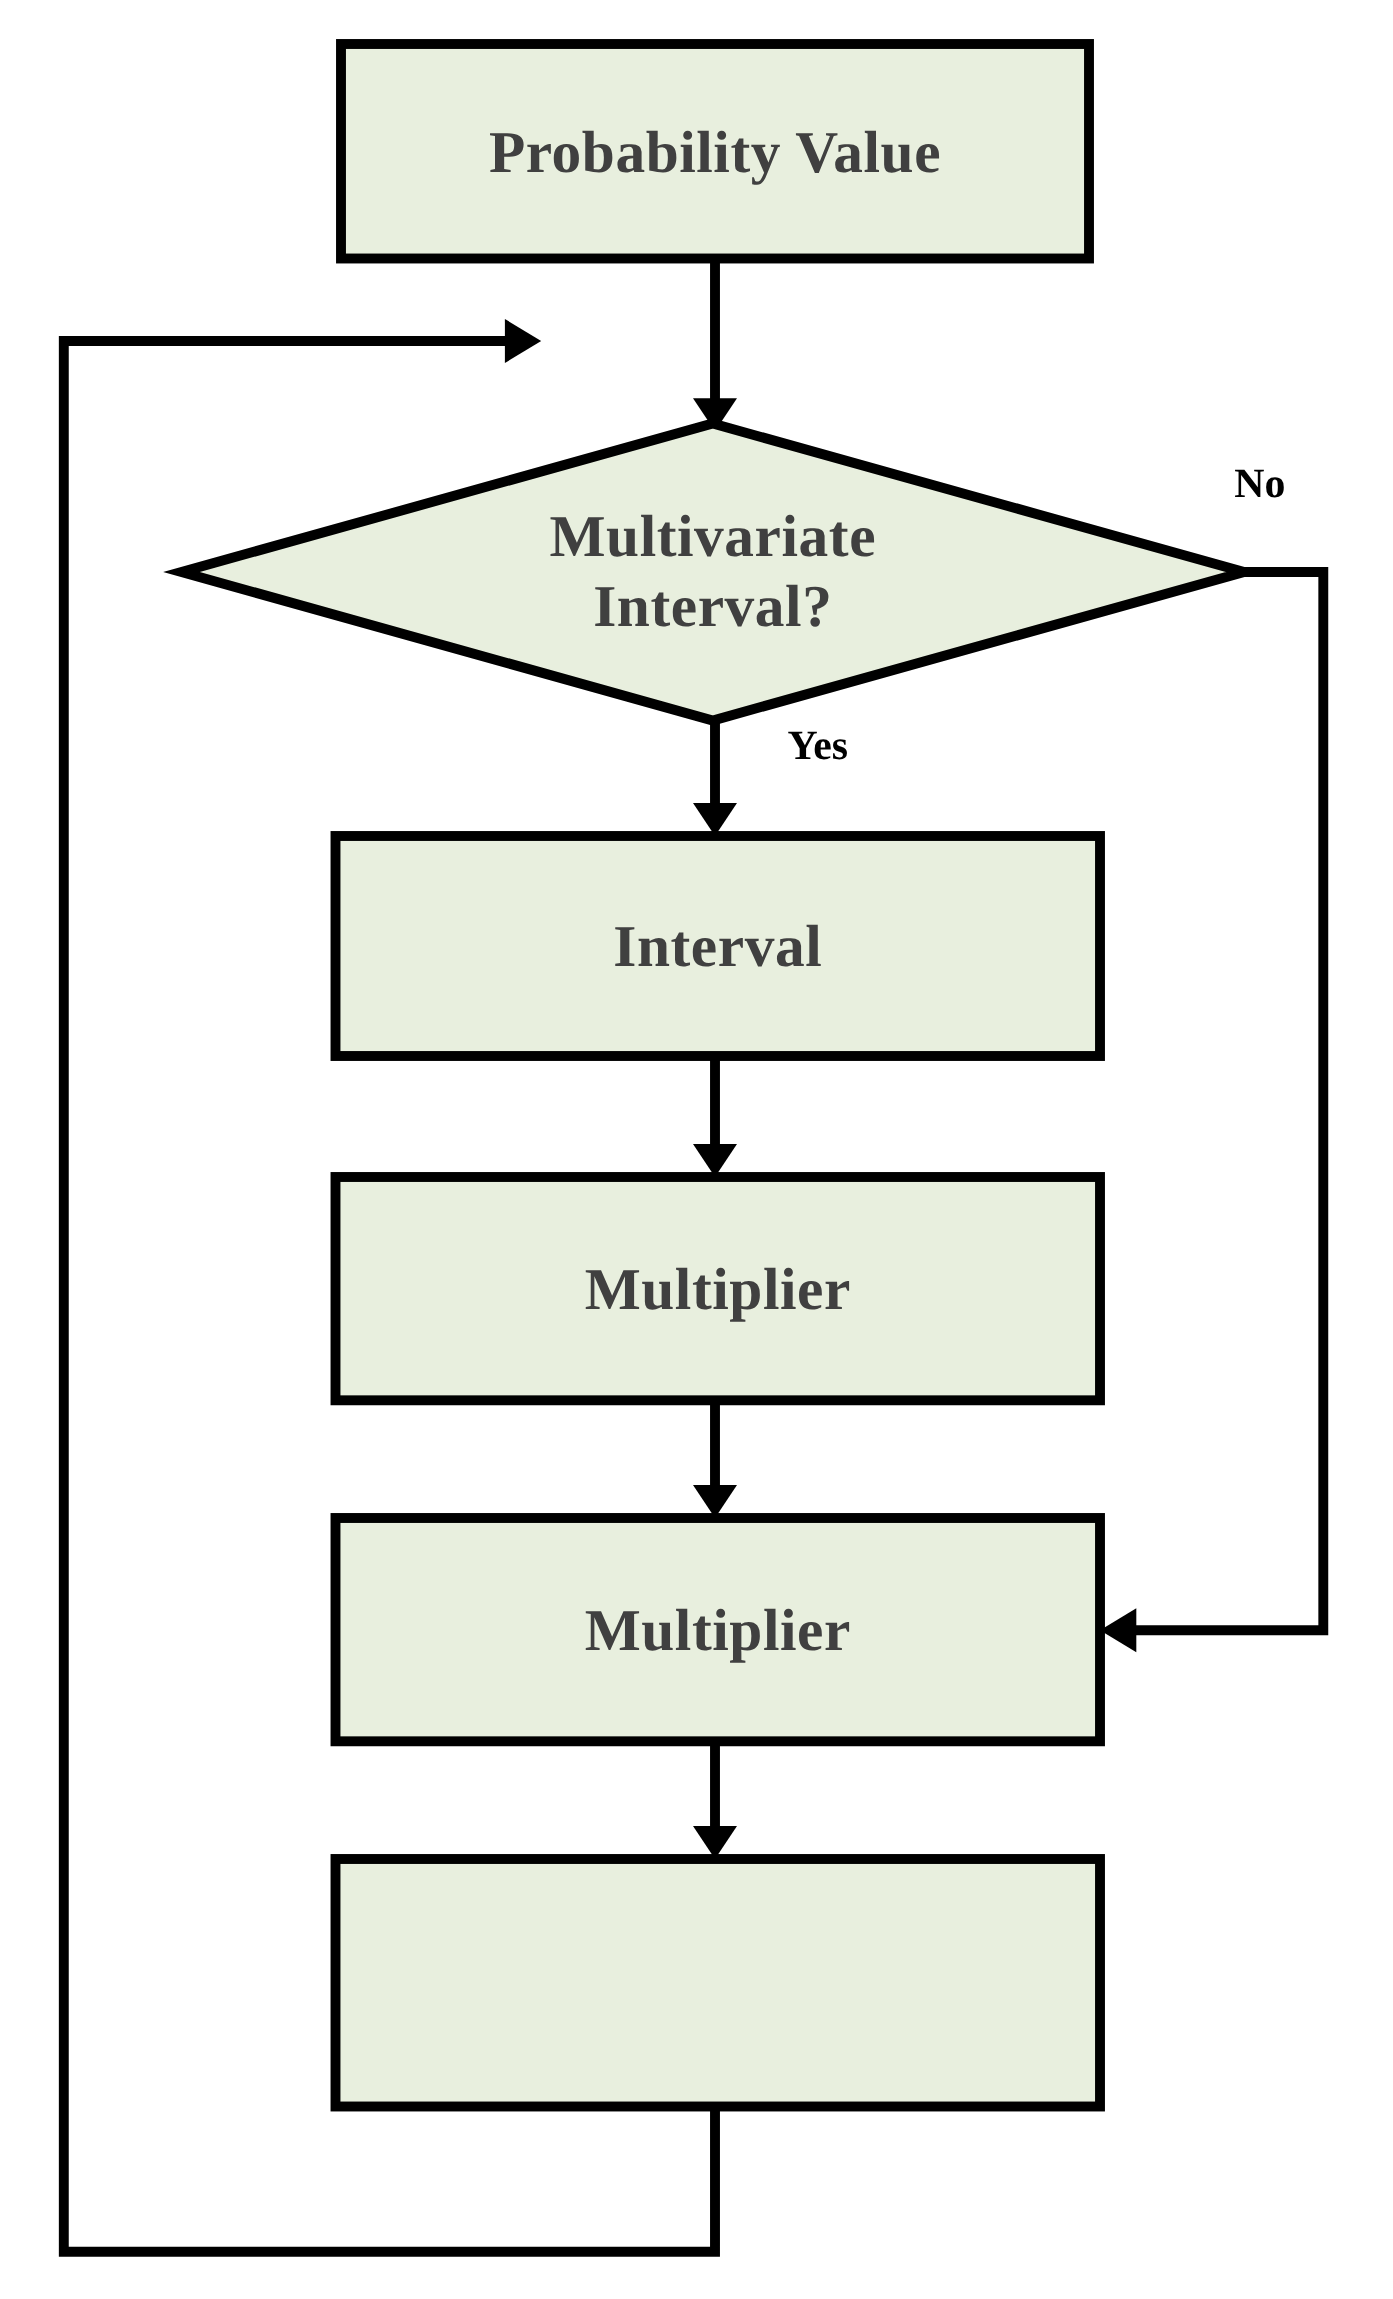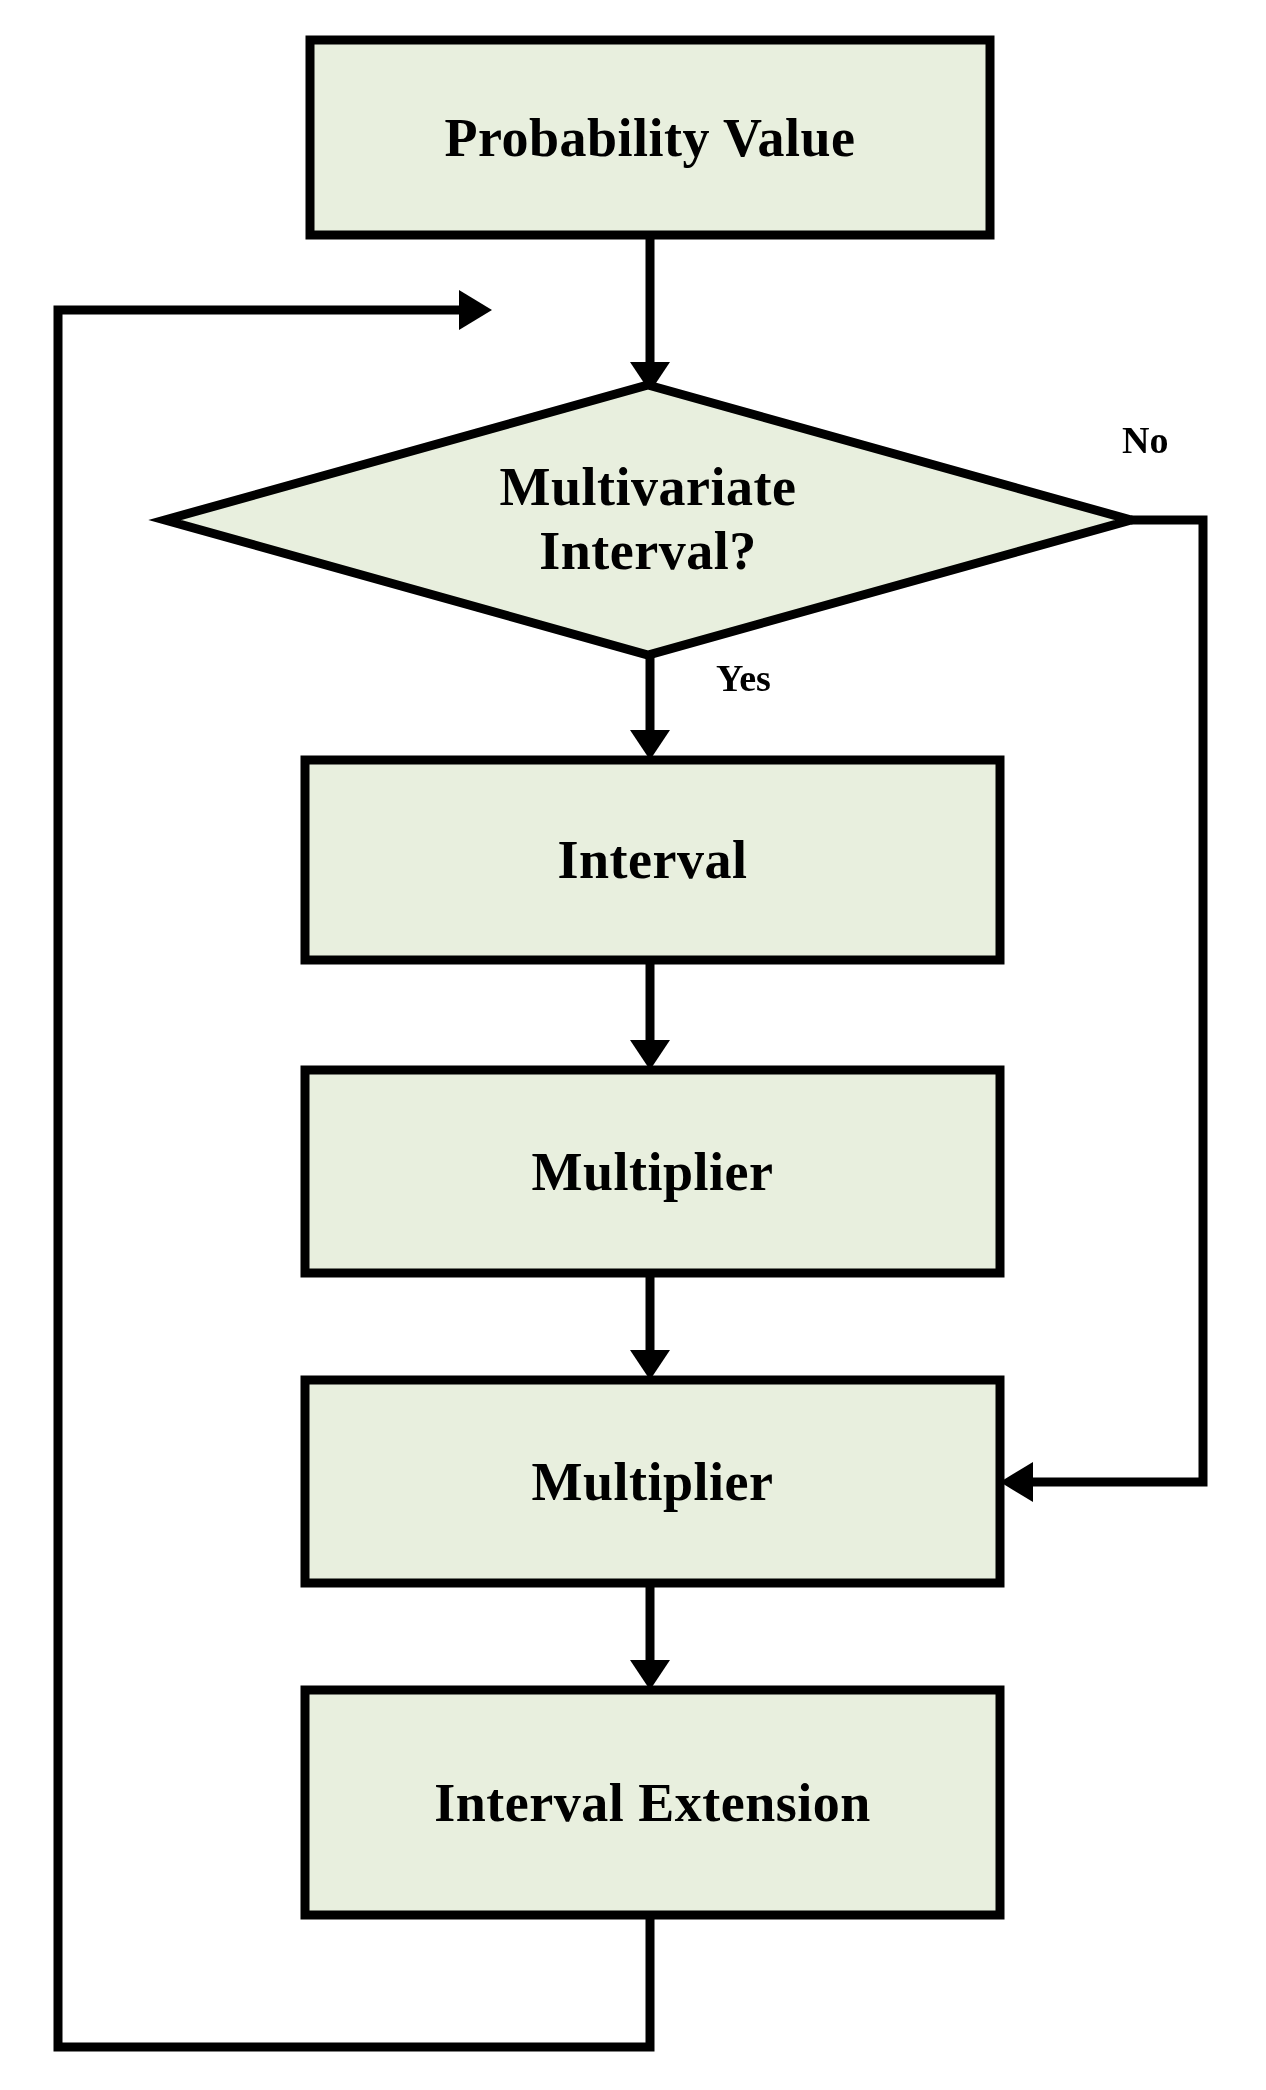--- a/index.html
+++ b/index.html
@@ -24,21 +24,21 @@
     height: 2090px;
   }
   .node-label {
     position: absolute;
     display: flex;
     align-items: center;
     justify-content: center;
     text-align: center;
     font-family: "Liberation Serif", "DejaVu Serif", serif;
     font-weight: bold;
-    color: #000000;
+    color: #404040;
     pointer-events: none;
     white-space: pre-line;
   }
   .process-label {
     font-size: 54px;
     letter-spacing: 0.5px;
   }
   .decision-label {
     font-size: 54px;
     line-height: 1.18;
@@ -129,19 +129,18 @@
 
   <div class="node-label decision-label" style="left:348px; top:385px; width:600px; height:270px;">Multivariate
 Interval?</div>
 
   <div class="node-label process-label" style="left:305px; top:760px; width:695px; height:200px;">Interval</div>
 
   <div class="node-label process-label" style="left:305px; top:1070px; width:695px; height:203px;">Multiplier</div>
 
   <div class="node-label process-label" style="left:305px; top:1380px; width:695px; height:203px;">Multiplier</div>
 
-  <div class="node-label process-label" style="left:305px; top:1690px; width:695px; height:225px;">Interval Extension</div>
 
   <div class="edge-label" style="left:1122px; top:418px;">No</div>
 
   <div class="edge-label" style="left:716px; top:656px;">Yes</div>
 
 </div>
 
 </body></html>

